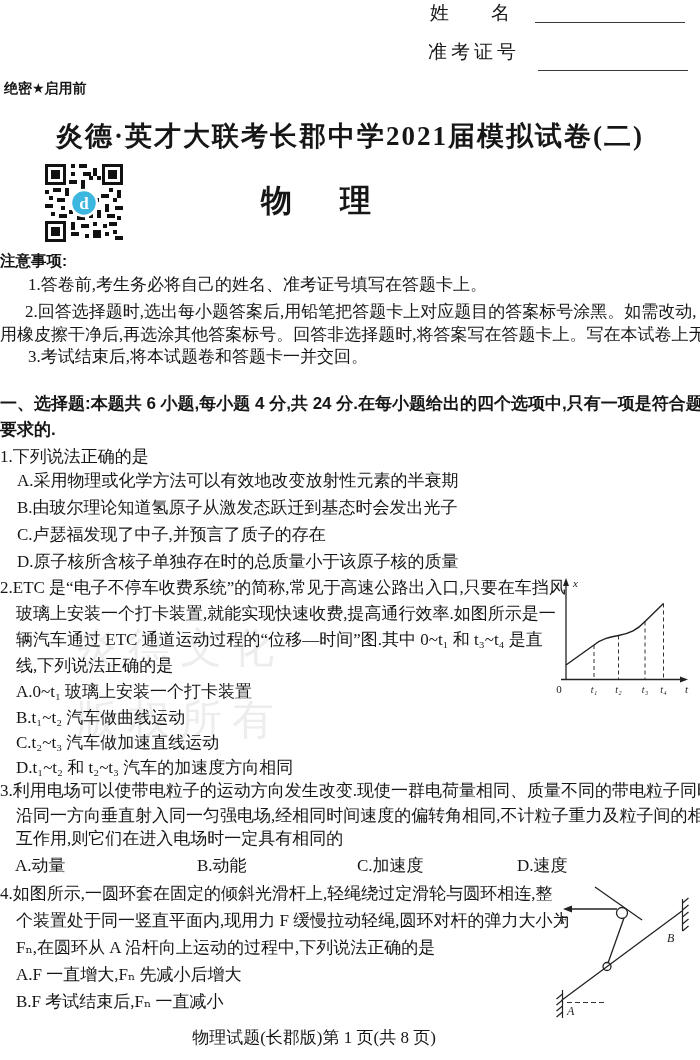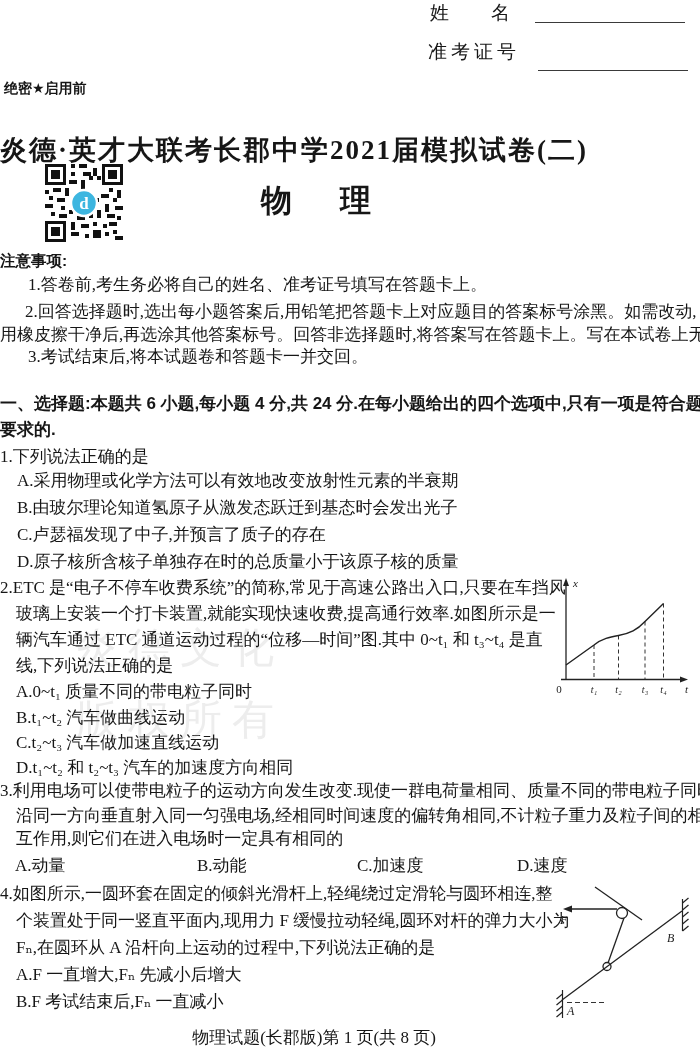--- a/index.html
+++ b/index.html
@@ -5,21 +5,21 @@
   html,body{margin:0;padding:0;}
   body{
     width:700px;height:1060px;background:#ffffff;position:relative;overflow:hidden;
     font-family:"Liberation Serif","DejaVu Serif",serif;color:#161616;
   }
   .abs{position:absolute;white-space:nowrap;line-height:1.15;}
   .t17{font-size:17px;}
   .hei{font-family:"Liberation Sans","DejaVu Sans",sans-serif;font-weight:bold;}
   .underline{position:absolute;border-bottom:1.5px solid #3a3a3a;height:0;}
   .page-title{
-    width:700px;text-align:left;font-size:27px;font-weight:bold;letter-spacing:2px;margin-top:14px;
+    width:700px;text-align:center;font-size:27px;font-weight:bold;letter-spacing:2px;
   }
   .subject{
     width:632px;text-align:center;font-size:31px;font-weight:bold;
     letter-spacing:48px;padding-left:48px;box-sizing:border-box;
   }
   .namelab{font-size:19px;letter-spacing:42px;}
   .examlab{font-size:19px;letter-spacing:4px;}
   .secrecy{font-size:14px;}
   .noteshead{font-size:15.5px;}
   .sechead{font-size:17px;}
@@ -123,21 +123,21 @@
 <div class="abs t17" style="left:0;top:447px;">1.下列说法正确的是</div>
 <div class="abs t17" style="left:17px;top:471px;">A.采用物理或化学方法可以有效地改变放射性元素的半衰期</div>
 <div class="abs t17" style="left:17px;top:498px;">B.由玻尔理论知道氢原子从激发态跃迁到基态时会发出光子</div>
 <div class="abs t17" style="left:17px;top:525px;">C.卢瑟福发现了中子,并预言了质子的存在</div>
 <div class="abs t17" style="left:17px;top:552px;">D.原子核所含核子单独存在时的总质量小于该原子核的质量</div>
 
 <div class="abs t17" style="left:0;top:578px;">2.ETC 是“电子不停车收费系统”的简称,常见于高速公路出入口,只要在车挡风</div>
 <div class="abs t17" style="left:16px;top:604px;">玻璃上安装一个打卡装置,就能实现快速收费,提高通行效率.如图所示是一</div>
 <div class="abs t17" style="left:16px;top:630px;">辆汽车通过 ETC 通道运动过程的“位移—时间”图.其中 0~t₁ 和 t₃~t₄ 是直</div>
 <div class="abs t17" style="left:16px;top:656px;">线,下列说法正确的是</div>
-<div class="abs t17" style="left:16px;top:682px;">A.0~t₁ 质量不同的带电粒子同时</div>
+<div class="abs t17" style="left:16px;top:682px;">A.0~t₁ 玻璃上安装一个打卡装置</div>
 <div class="abs t17" style="left:16px;top:708px;">B.t₁~t₂ 汽车做曲线运动</div>
 <div class="abs t17" style="left:16px;top:733px;">C.t₂~t₃ 汽车做加速直线运动</div>
 <div class="abs t17" style="left:16px;top:758px;">D.t₁~t₂ 和 t₂~t₃ 汽车的加速度方向相同</div>
 
 <div class="abs" style="left:552px;top:576px;">
   <svg width="140" height="122" viewBox="0 0 140 122">
     <g stroke="#222222" stroke-width="1.3" fill="none">
       <line x1="14" y1="104" x2="14" y2="7"></line>
       <line x1="9" y1="103.5" x2="131" y2="103.5"></line>
     </g>

